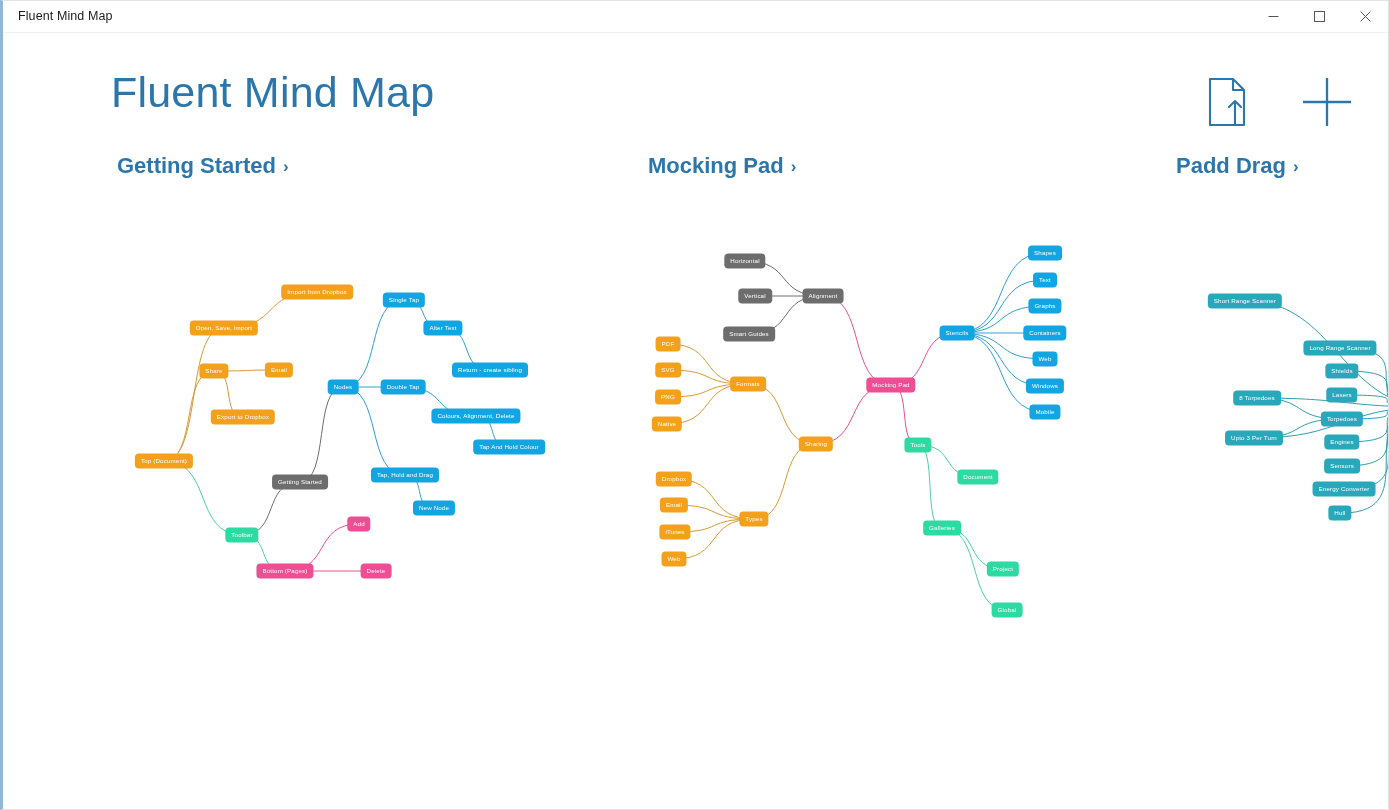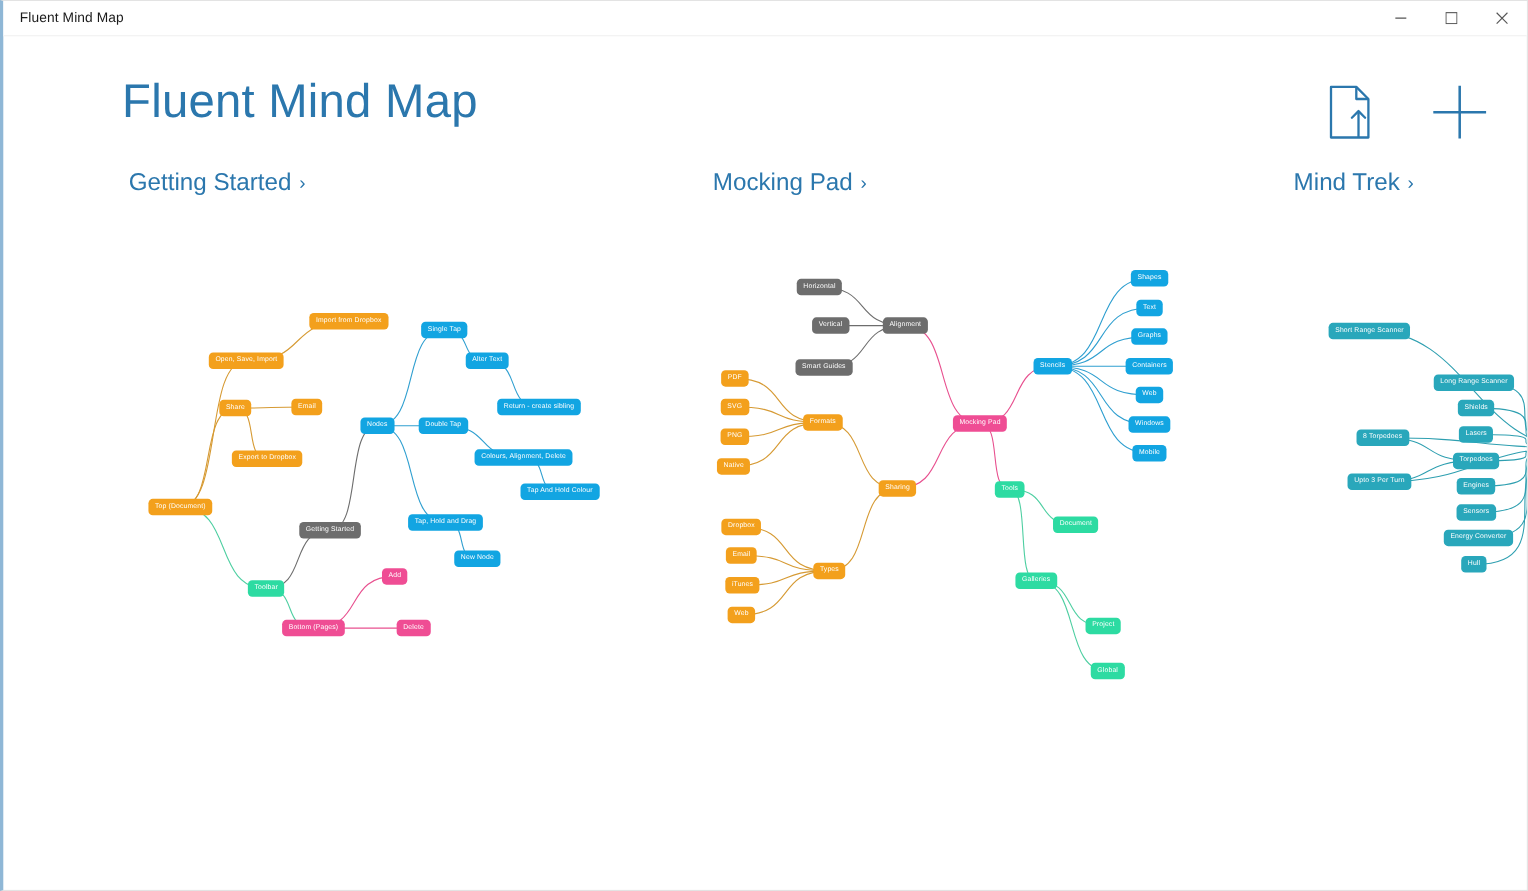--- a/index.html
+++ b/index.html
@@ -37,21 +37,21 @@
   .page-title{
     position:absolute;left:108px;top:70px;
     font-size:43px;font-weight:400;color:#2b77ad;letter-spacing:.2px;
     line-height:1;
   }
   .header-actions{position:absolute;right:34px;top:74px;display:flex;align-items:center;gap:48px;}
   .hdr-icon{display:flex;align-items:center;justify-content:center;cursor:default;}
   
   .sections{position:absolute;left:0;top:152px;width:100%;height:40px;}
   .section-head{
-    position:absolute;font-size:22px;color:#2b77ad;font-weight:400;
+    position:absolute;font-size:22px;color:#2b77ad;font-weight:700;
     white-space:nowrap;cursor:default;
   }
   .section-head .chev{font-size:17px;margin-left:7px;color:#2b77ad;vertical-align:1px;}
   .sh-1{left:114px;top:0;}
   .sh-2{left:645px;top:0;}
   .sh-3{left:1173px;top:0;}
   
   .maps{position:absolute;left:0;top:196px;width:1389px;height:500px;}
   .map{position:absolute;top:0;height:500px;overflow:hidden;}
   .map svg{position:absolute;left:0;top:0;}
@@ -124,21 +124,21 @@
   </div>
 
   <div class="sections">
     <div class="section-head sh-1">
       <span>Getting Started</span><span class="chev">›</span>
     </div>
     <div class="section-head sh-2">
       <span>Mocking Pad</span><span class="chev">›</span>
     </div>
     <div class="section-head sh-3">
-      <span>Mind Trek</span><span class="chev">›</span>
+      <span>Padd Drag</span><span class="chev">›</span>
     </div>
   </div>
 
   <div class="maps">
     <div class="map" id="map-0" style="left:114px;width:500px;">
         <svg width="500" height="500">
           <path d="M 183 285 C 145.1 285, 162.9 338, 125 338" fill="none" stroke="#6d6d6d" stroke-width="1"></path>
           <path d="M 183 285 C 212.65 285, 196.35 190, 226 190" fill="none" stroke="#6d6d6d" stroke-width="1"></path>
           <path d="M 47 264 C 86 264, 68 131, 107 131" fill="none" stroke="#d69a33" stroke-width="1"></path>
           <path d="M 107 131 C 164.15 131, 142.85 95, 200 95" fill="none" stroke="#d69a33" stroke-width="1"></path>

